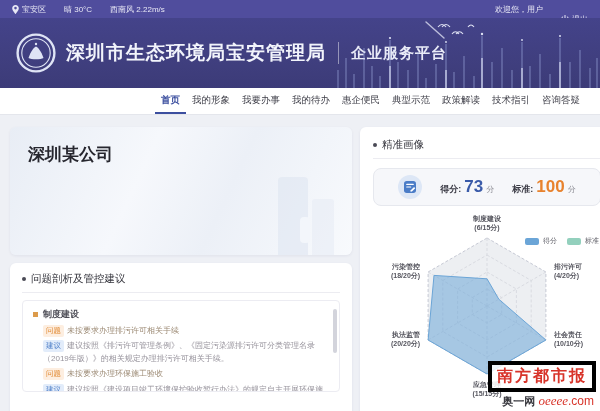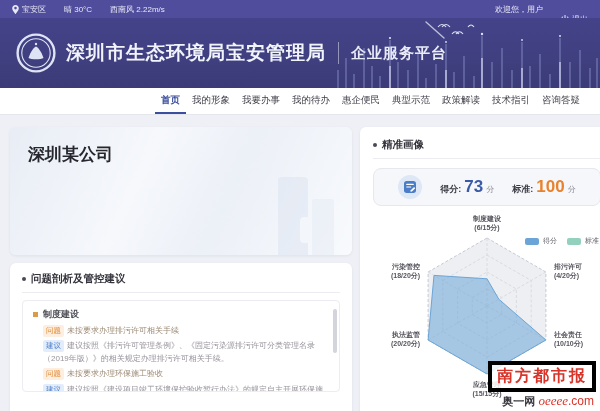--- a/index.html
+++ b/index.html
@@ -42,21 +42,21 @@
   .fields { display:grid; grid-template-columns:47% 53%; row-gap:13px; position:relative; }
   .field { font-size:9px; color:#56565e; display:flex; align-items:center; gap:4px; }
   .masked-bar { width:66px; height:7px; border-radius:3px; filter:blur(1.5px);
     background:linear-gradient(90deg,#c9cdd6,#dfe2e9 40%,#cdd1da 75%,#e3e6ec); opacity:.8; }
   .bldg-watermark { position:absolute; right:14px; bottom:-6px; opacity:.55; }
 
   
   .analysis-card { margin-top:8px; height:158px; padding:9px 12px 8px 12px; }
   .card-title-row { display:flex; align-items:center; gap:5px; }
   .dot-bullet { width:4px; height:4px; border-radius:50%; background:#4a4a55; flex:0 0 auto; }
-  .card-title { font-size:10.5px; font-weight:bold; color:#33333b; }
+  .card-title { font-size:10.5px; font-weight:normal; color:#33333b; }
   .title-divider { height:1px; background:#ececf1; margin:6px 0 7px 0; }
   .analysis-box { position:relative; border:1px solid #ececf2; border-radius:4px;
     padding:7px 14px 6px 10px; height:92px; overflow:hidden; }
   .scrollbar { position:absolute; right:2px; top:8px; width:4px; height:44px;
     background:#d3d4dc; border-radius:2px; }
   .a-row { font-size:8px; line-height:1.55; margin-bottom:3px; }
   .a-section { display:flex; align-items:center; gap:5px; font-size:9px; font-weight:bold; color:#4c4c55; }
   .sq-bullet { width:5px; height:5px; background:#dc9b4b; flex:0 0 auto; }
   .a-entry { padding-left:10px; color:#9c8a74; }
   .a-entry.sugg { color:#97939c; }

